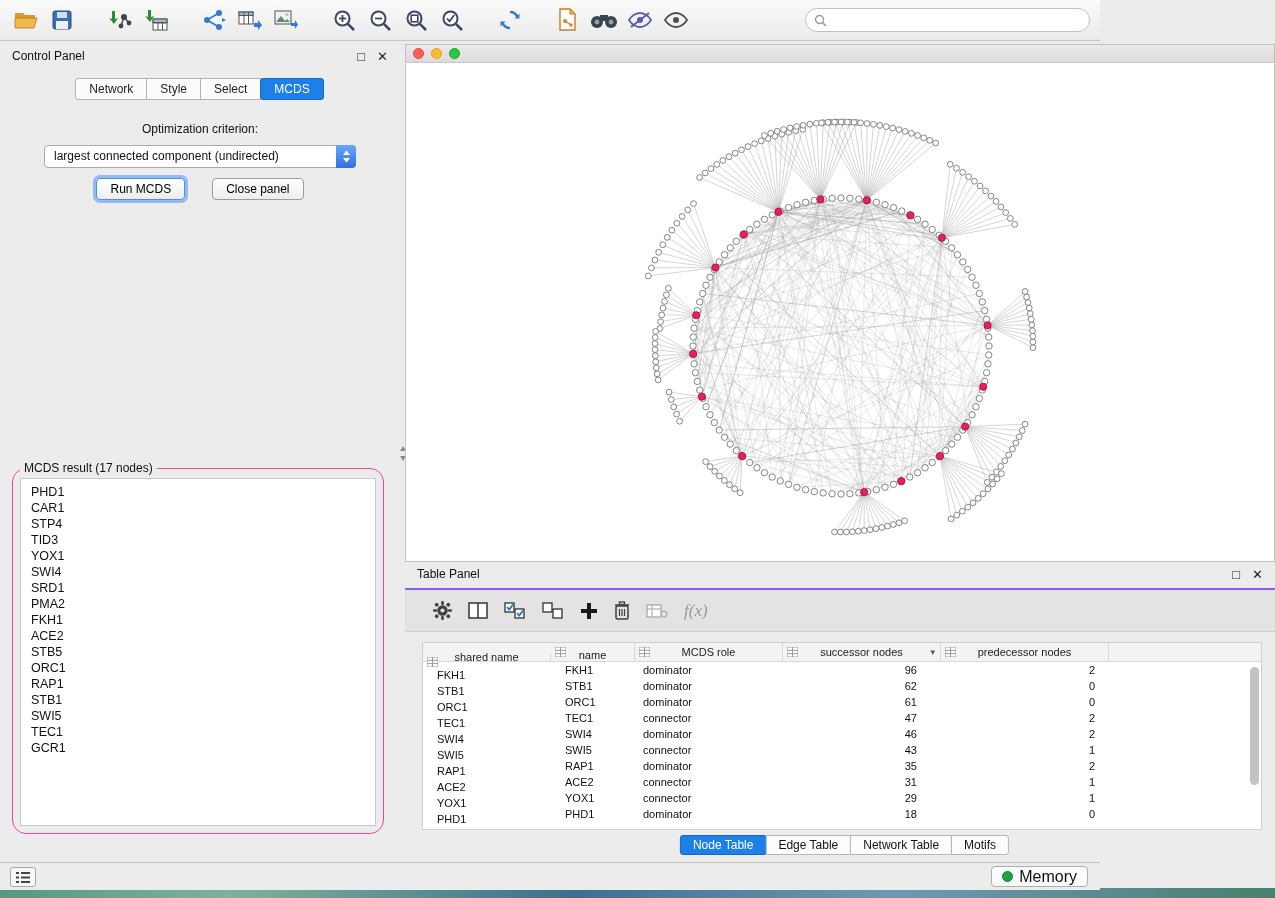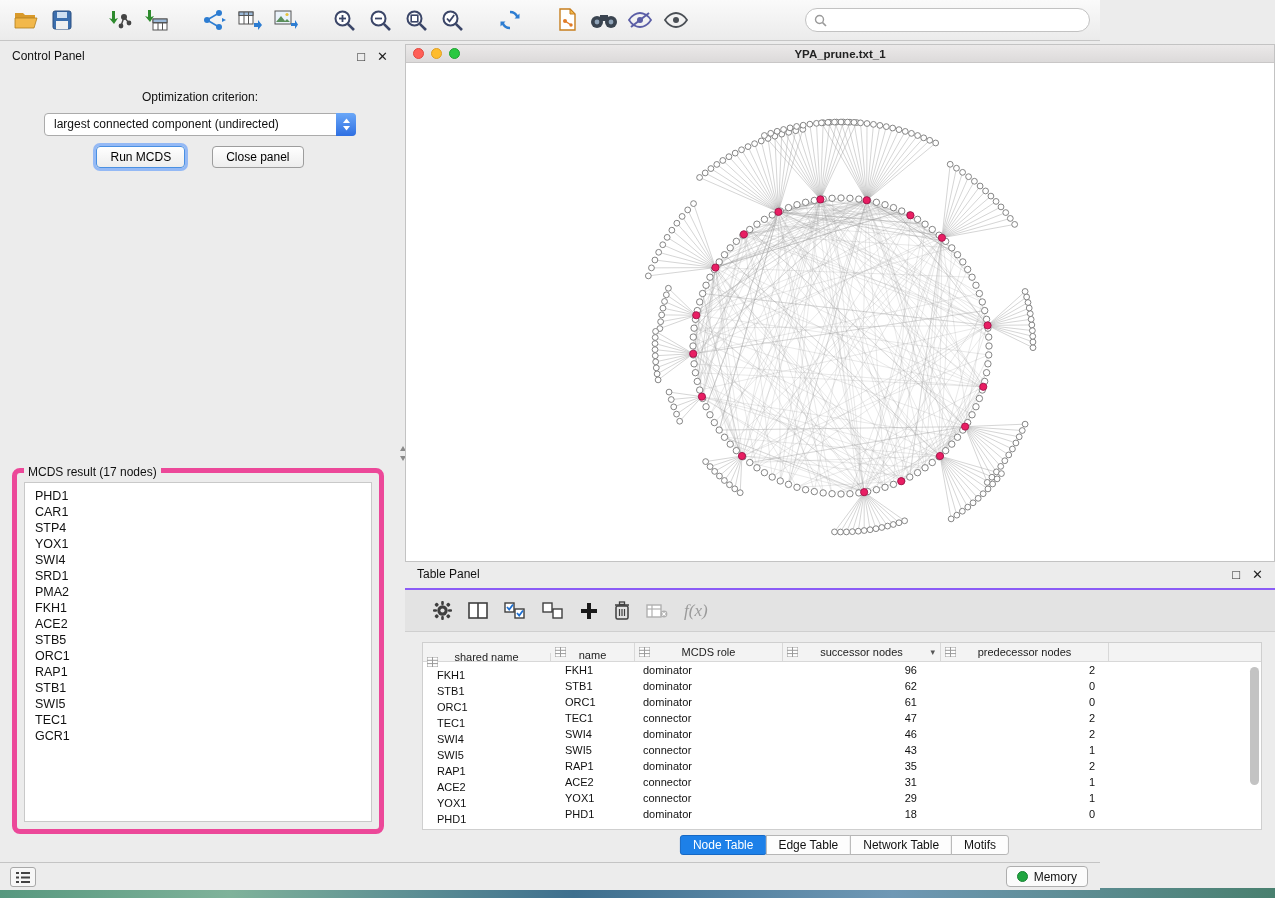--- a/index.html
+++ b/index.html
@@ -47,21 +47,21 @@
   .combo-btn { position:absolute; right:-1px; top:-1px; width:20px; height:23px;
     background:linear-gradient(#6aa7f8,#2e6fe2); border-radius:0 4px 4px 0;
     display:flex; align-items:center; justify-content:center; }
 
   .btn-row { display:flex; justify-content:center; gap:27px; margin-top:10px; }
   .btn { font-size:12px; font-family:"Liberation Sans",sans-serif; padding:3px 13px;
     background:linear-gradient(#ffffff,#ededed); border:1px solid #9d9d9d; border-radius:4px; cursor:pointer; }
   .btn.focus { box-shadow:0 0 0 3px rgba(77,144,254,.55); border-color:#4a90e2; }
 
   .result-group { position:absolute; left:12px; right:16px; top:424px; bottom:28px;
-    border:5px solid #ec4899; border-radius:8px; }
+    border:1px solid #ec4899; border-radius:14px; }
   .group-title { position:absolute; top:-8px; left:7px; background:#ececec; padding:0 4px; font-size:12px; }
   .result-list { position:absolute; left:7px; right:7px; top:9px; bottom:7px; background:#fff;
     border:1px solid #c9c9c9; padding:5px 0 0 10px; overflow:hidden; }
   .result-item { font-size:12.5px; line-height:16px; }
 
   
   .splitter { position:absolute; left:400px; top:44px; width:5px; height:818px; }
   .splitter .arr { position:absolute; left:0; width:0; height:0; border-style:solid; }
   .arr.up  { top:402px; border-width:0 3px 5px 3px; border-color:transparent transparent #8a8a8a transparent; }
   .arr.dn  { top:412px; border-width:5px 3px 0 3px; border-color:#8a8a8a transparent transparent transparent; }
@@ -109,21 +109,21 @@
   .tp-tab:last-child { border-radius:0 3px 3px 0; }
   .tp-tab.active { background:#1d80e8; border-color:#1668c4; color:#fff; border-radius:3px; }
 
   
   .status-bar { position:absolute; left:0; right:0; top:862px; height:28px; background:#ececec;
     border-top:1px solid #c4c4c4; }
   .sb-left { position:absolute; left:10px; top:4px; width:26px; height:20px; background:#f7f7f7;
     border:1px solid #a8a8a8; border-radius:3px; display:flex; align-items:center; justify-content:center; cursor:pointer; }
   .memory-btn { position:absolute; right:12px; top:3px; height:21px; background:#fbfbfb;
     border:1px solid #aeaeae; border-radius:4px; display:flex; align-items:center; gap:6px;
-    padding:0 10px; font-size:12px; cursor:pointer; }
+    padding:0 10px; font-size:16px; cursor:pointer; }
   .mem-dot { width:11px; height:11px; border-radius:50%; background:#1fa53f; border:1px solid #178233; }
 </style>
 </head>
 <body>
 
 <div class="desktop-strip"></div>
 
 <div class="app">
 
   <div class="main-toolbar">
@@ -269,20 +269,26 @@
     </div>
   </div>
 
   <div class="control-panel">
     <div class="panel-header">
       <span class="panel-title">Control Panel</span>
       <span class="win-btns">
         <span>□</span>
         <span>✕</span>
       </span>
+    </div>
+    <div class="cp-tabs">
+      <div class="cp-tab">Network</div>
+      <div class="cp-tab">Style</div>
+      <div class="cp-tab">Select</div>
+      <div class="cp-tab active">MCDS</div>
     </div>
     <div class="opt-label">Optimization criterion:</div>
     <div class="combo">
       <span class="combo-text">largest connected component (undirected)</span>
       <span class="combo-btn">
         <svg width="9" height="13" viewBox="0 0 9 13">
           <path d="M4.5 0.5L8 5H1z" fill="#fff"></path>
             <path d="M4.5 12.5L1 8h7z" fill="#fff"></path>
         </svg>
       </span>
@@ -290,20 +296,21 @@
     <div class="btn-row">
       <button class="btn focus">Run MCDS</button>
       <button class="btn">Close panel</button>
     </div>
     <div class="result-group">
       <span class="group-title">MCDS result (17 nodes)</span>
       <div class="result-list" id="mcds-list">
           <div class="result-item">PHD1</div>
           <div class="result-item">CAR1</div>
           <div class="result-item">STP4</div>
+          <div class="result-item">TID3</div>
           <div class="result-item">YOX1</div>
           <div class="result-item">SWI4</div>
           <div class="result-item">SRD1</div>
           <div class="result-item">PMA2</div>
           <div class="result-item">FKH1</div>
           <div class="result-item">ACE2</div>
           <div class="result-item">STB5</div>
           <div class="result-item">ORC1</div>
           <div class="result-item">RAP1</div>
           <div class="result-item">STB1</div>
@@ -317,21 +324,20 @@
   <div class="splitter">
     <span class="arr up"></span>
     <span class="arr dn"></span>
   </div>
 
   <div class="net-window">
     <div class="net-titlebar">
       <span class="dot red"></span>
       <span class="dot yellow"></span>
       <span class="dot green"></span>
-      <span class="net-title">YPA_prune.txt_1</span>
     </div>
     <svg id="network-svg" width="868" height="498">
         <g stroke="#9b9b9b" stroke-width="0.6" stroke-opacity="0.38">
           <line x1="309.48888176884896" y1="204.57194889348568" x2="495.741095207008" y2="148.03882279317068"></line>
           <line x1="309.48888176884896" y1="204.57194889348568" x2="495.741095207008" y2="148.03882279317068"></line>
           <line x1="309.48888176884896" y1="204.57194889348568" x2="487.48152328229526" y2="421.38240391744137"></line>
           <line x1="309.48888176884896" y1="204.57194889348568" x2="336.85784658036226" y2="393.77959072932293"></line>
           <line x1="309.48888176884896" y1="204.57194889348568" x2="303.95250820332495" y2="214.22097053752225"></line>
           <line x1="309.48888176884896" y1="204.57194889348568" x2="330.348196384391" y2="178.34819638439097"></line>
           <line x1="309.48888176884896" y1="204.57194889348568" x2="288.07908663348803" y2="300.83942867778785"></line>

